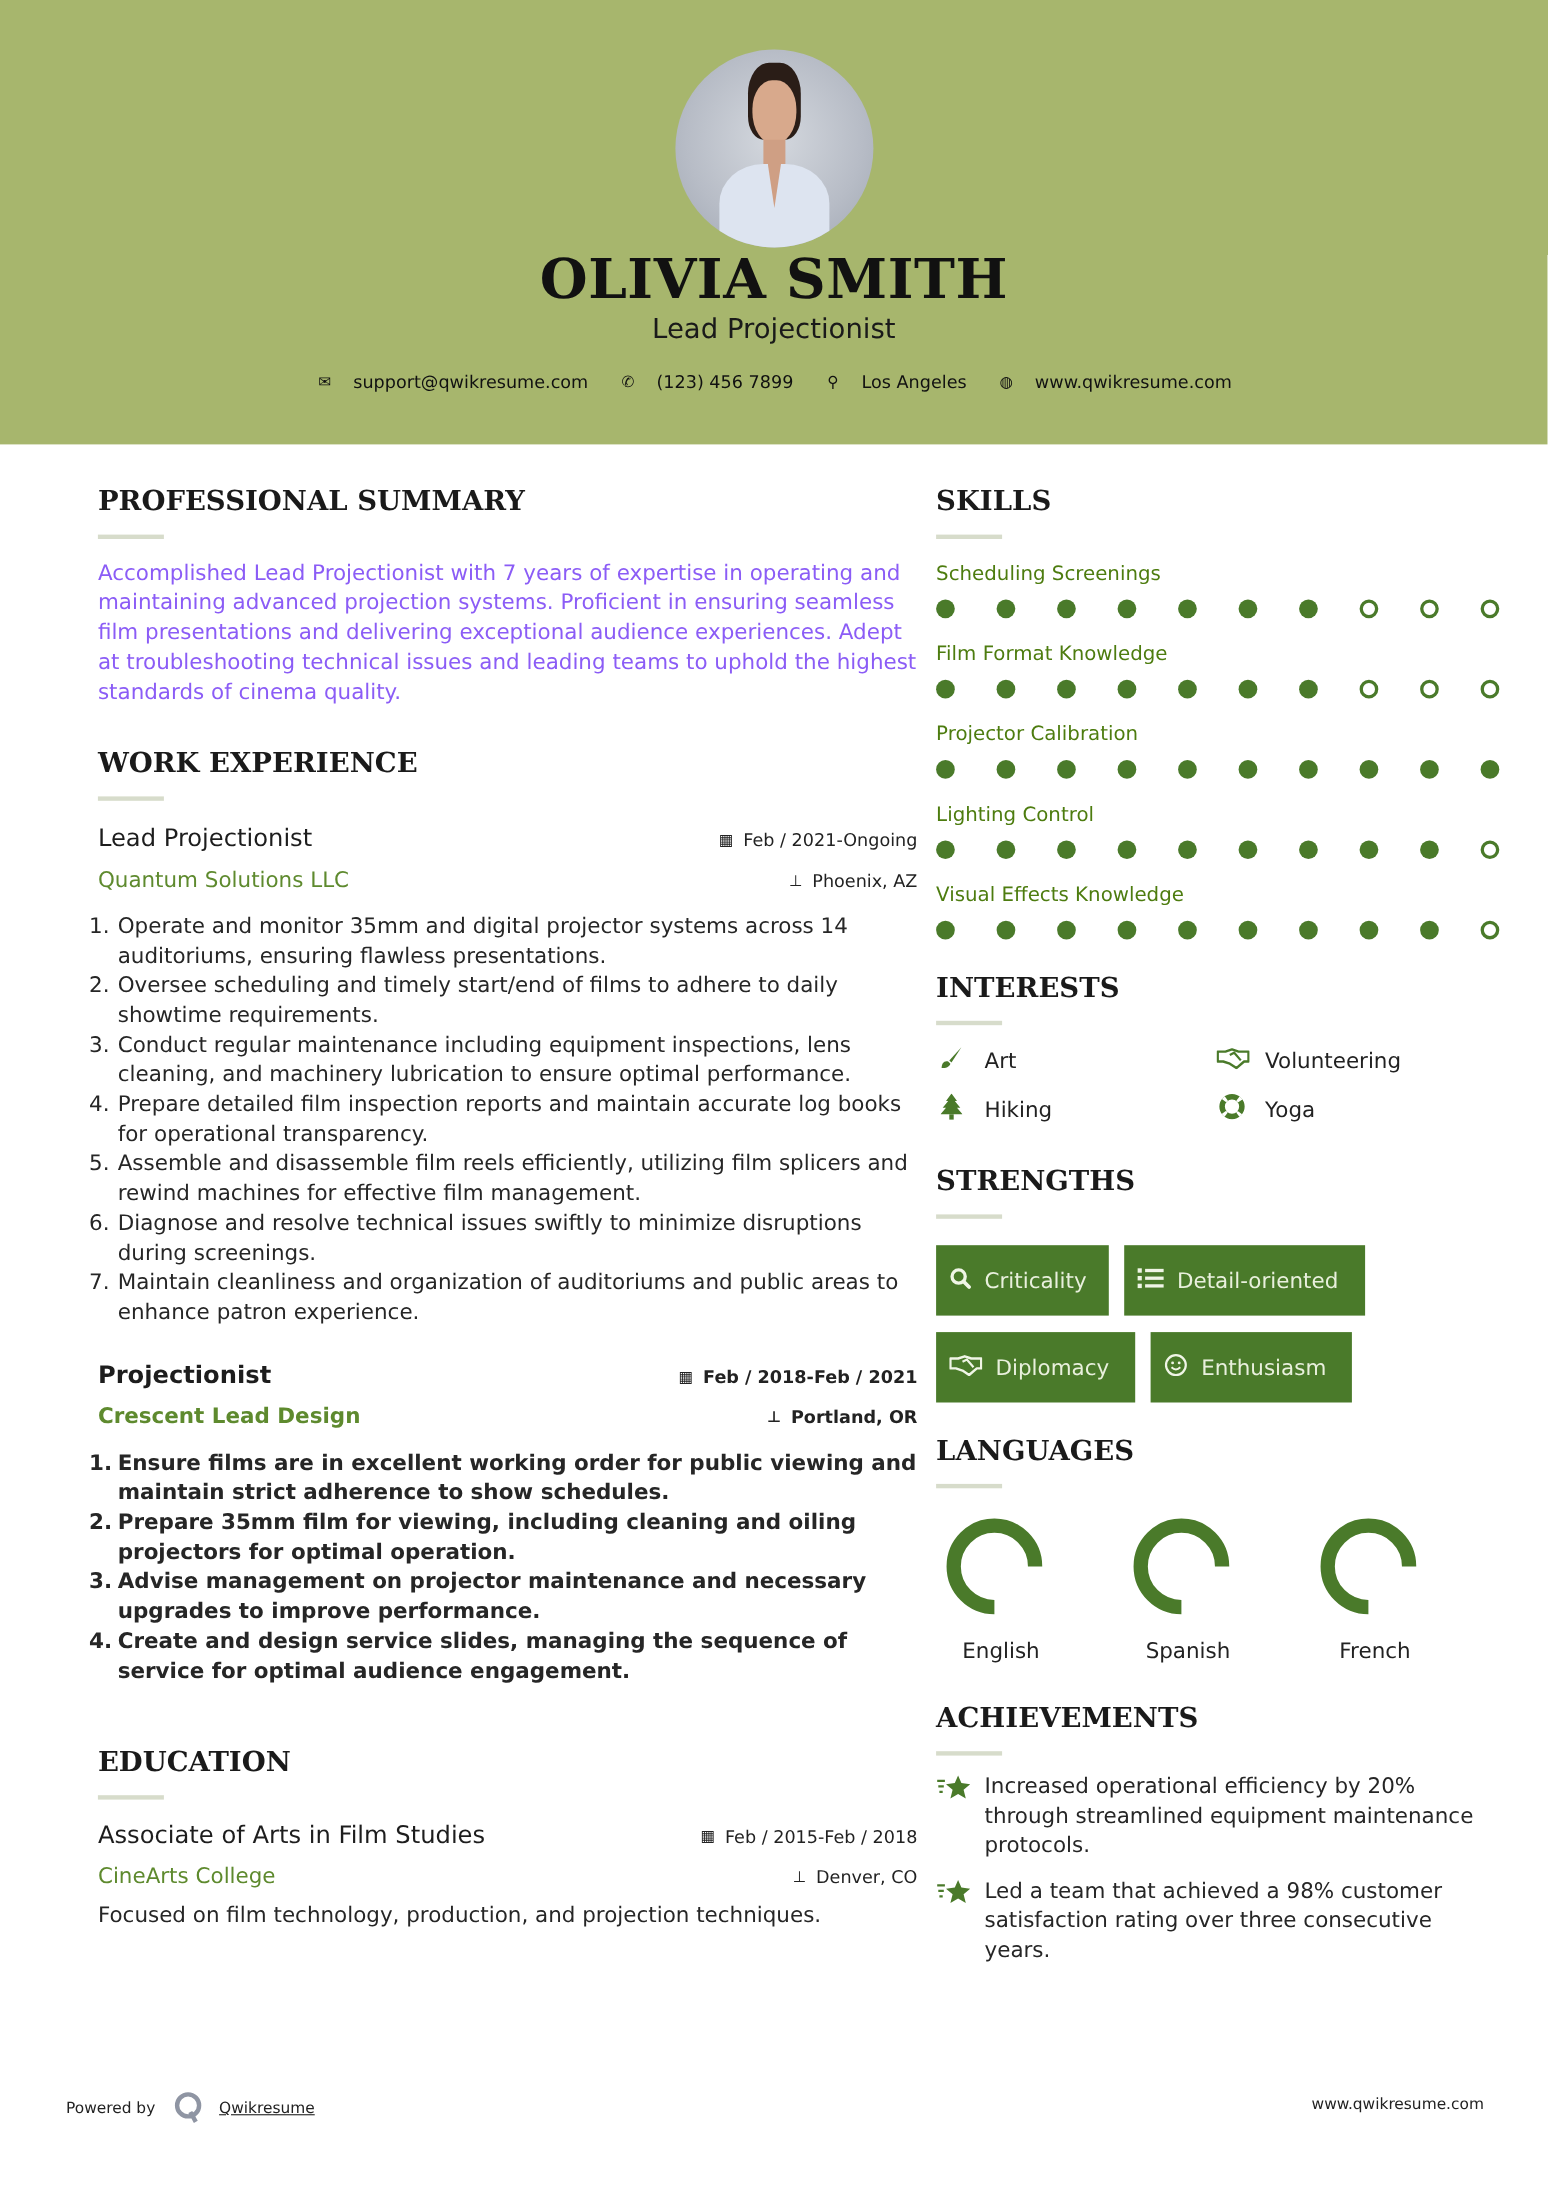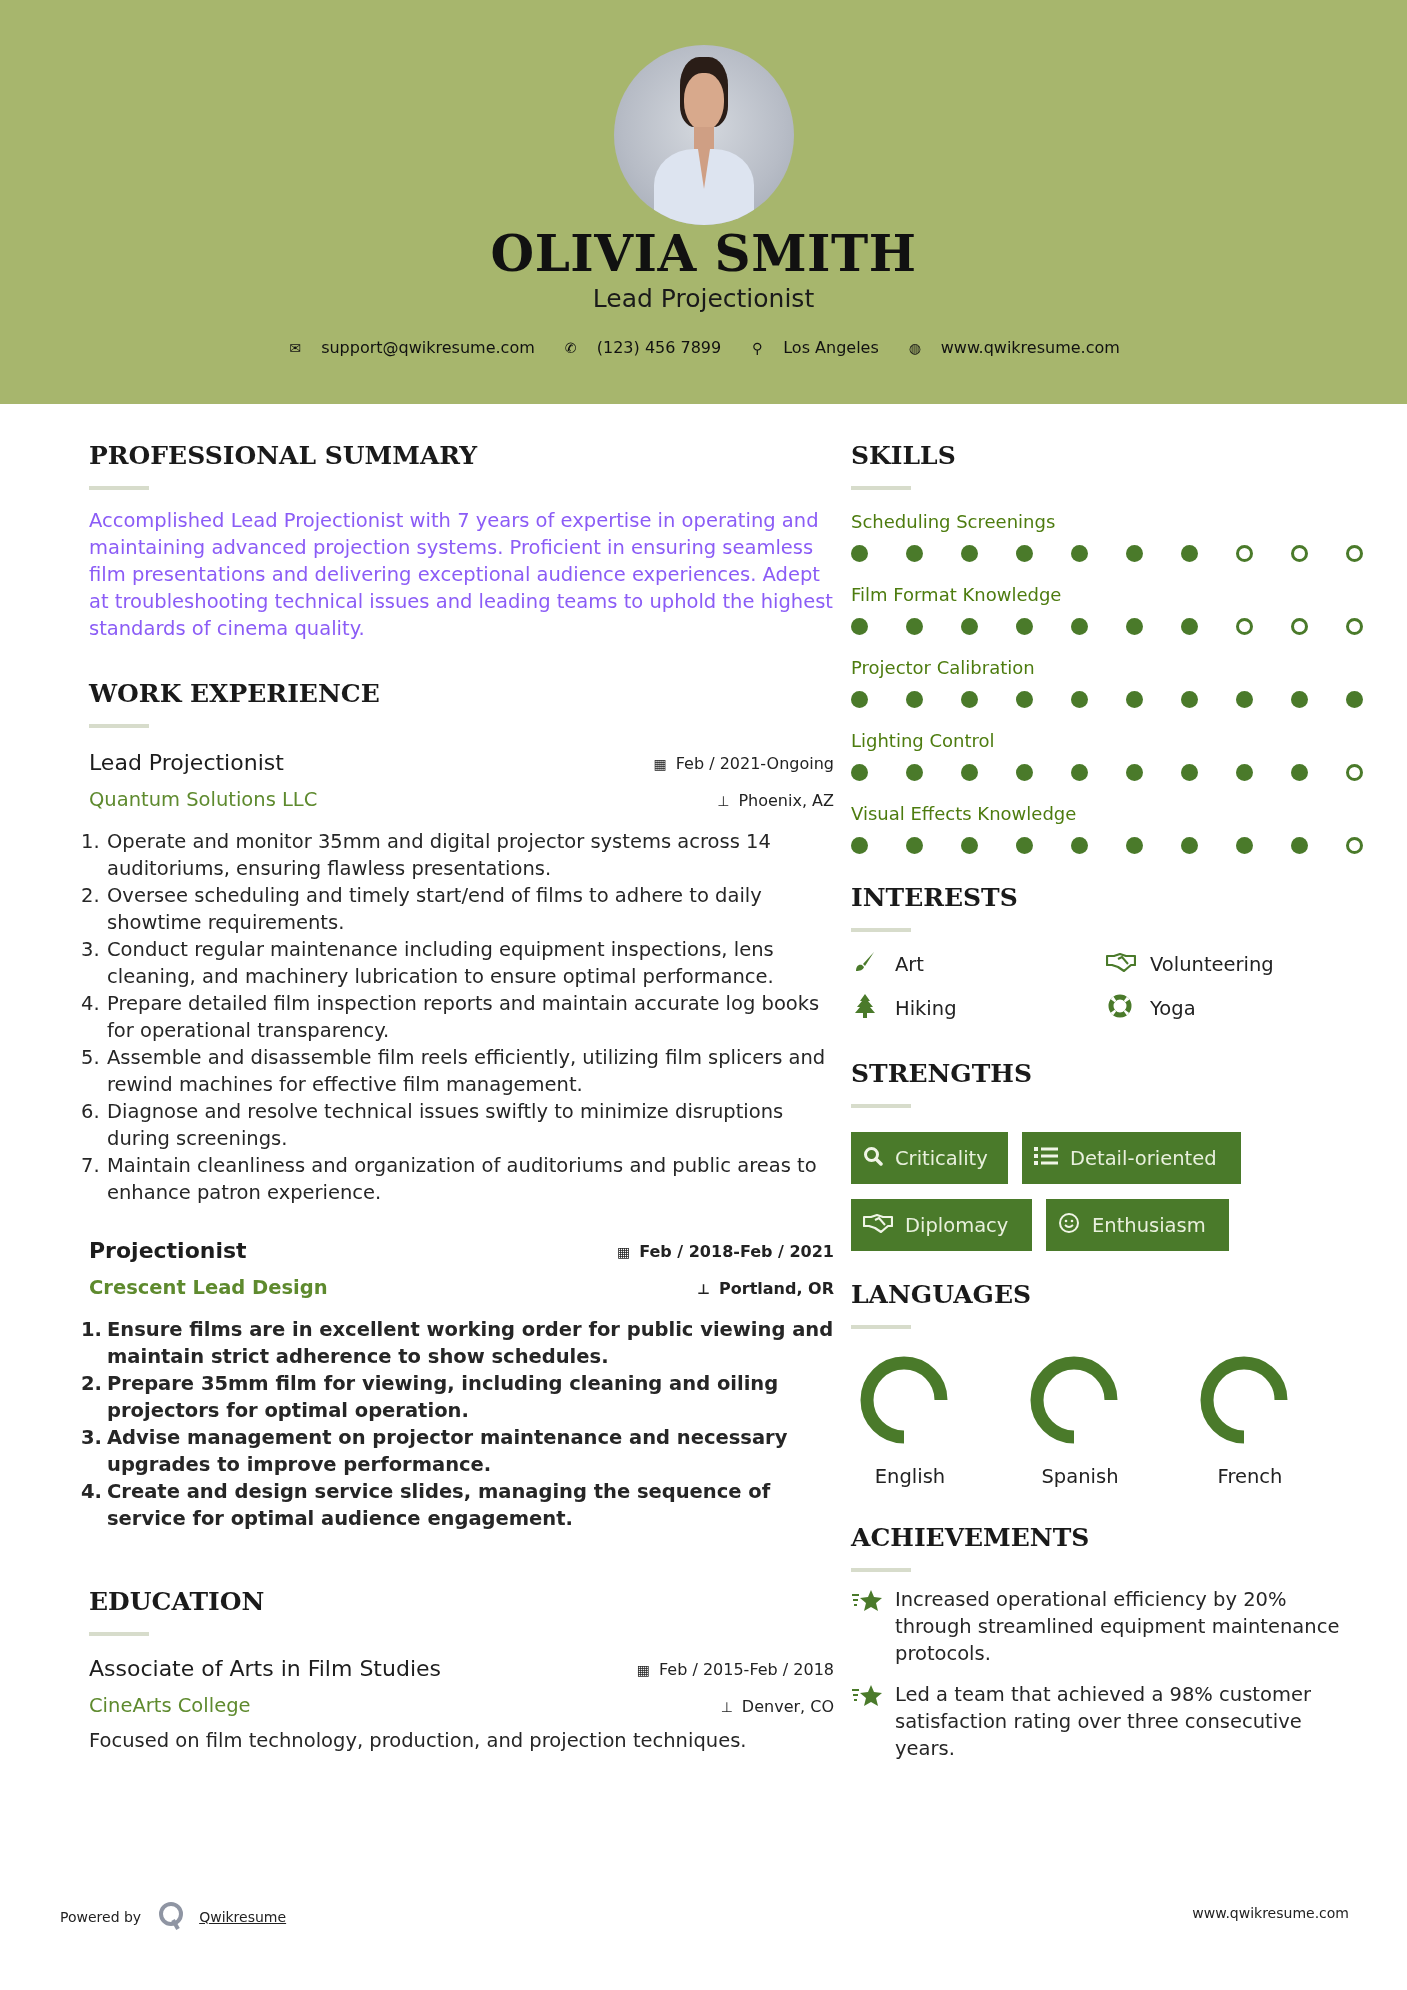--- a/index.html
+++ b/index.html
@@ -42,21 +42,21 @@
   .dots { display: flex; margin-top: 6px; height: 22px; align-items: center; }
   .dot { width: 17px; height: 17px; border-radius: 50%; margin-right: 38px; flex: none; }
   .dot.on { background: #4a7a2a; }
   .dot.off { background: #fff; border: 3px solid #4a7a2a; }
 
   .interests { display: grid; grid-template-columns: 255px 255px; row-gap: 16px; margin-top: 18px; }
   .interest { display: flex; align-items: center; font-size: 19.5px; color: #222; height: 28px; }
   .interest .ic { width: 28px; color: #4a7a2a; font-size: 20px; margin-right: 16px; text-align: center; }
 
   .chips { display: flex; flex-wrap: wrap; gap: 15px 14px; margin-top: 24px; width: 520px; }
-  .chip { background: #4a7a2a; color: #e9f0dd; height: 52px; display: flex; align-items: center; padding: 0 14px 0 12px; font-size: 19.5px; }
+  .chip { background: #4a7a2a; color: #e9f0dd; height: 64px; display: flex; align-items: center; padding: 0 14px 0 12px; font-size: 19.5px; }
   .chip .ic { margin-right: 12px; font-size: 20px; color: #f0f5e6; }
 
   .langs { display: flex; margin-top: 26px; }
   .lang { width: 170px; display: flex; flex-direction: column; align-items: flex-start; }
   .lang svg { margin-left: 8px; }
   .lang-name { font-size: 19.5px; color: #222; margin-top: 20px; width: 118px; text-align: center; }
 
   .ach { display: flex; margin-top: 14px; }
   .ach .ic { width: 44px; flex: none; padding-top: 2px; }
   .ach .txt { font-size: 19.5px; line-height: 27px; color: #262626; width: 450px; }

